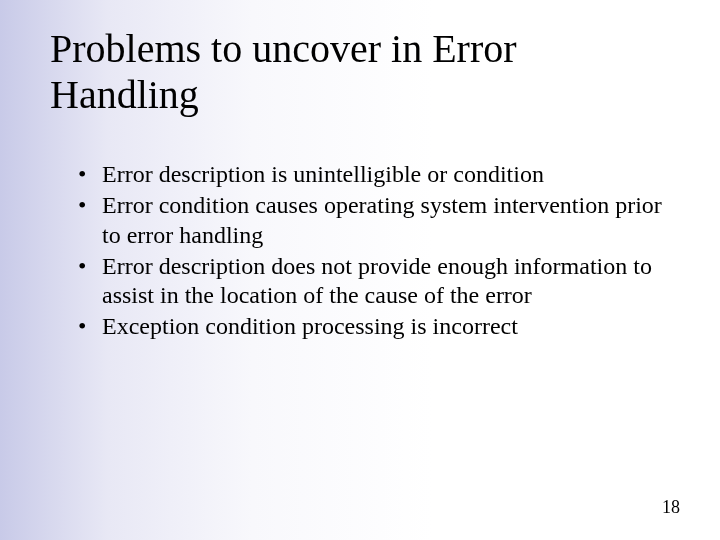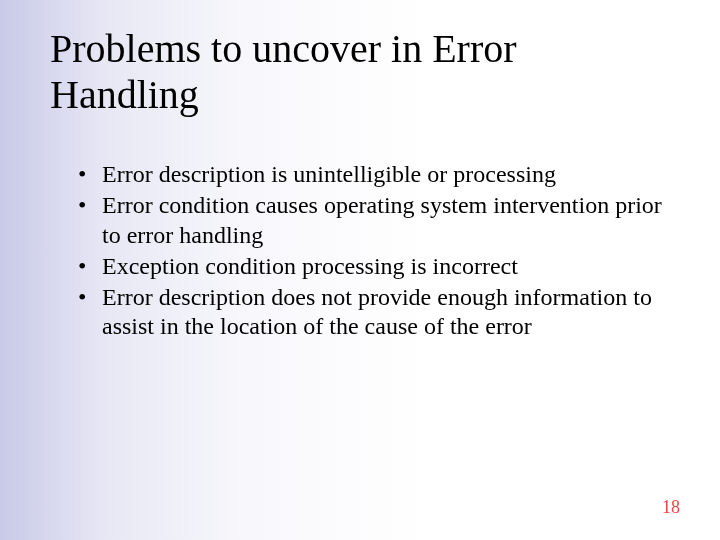--- a/index.html
+++ b/index.html
@@ -38,29 +38,29 @@
     content: "•";
     position: absolute;
     left: 0;
     top: 0;
   }
   .page-number {
     position: absolute;
     right: 40px;
     bottom: 22px;
     font-size: 18px;
-    color: #ef4444;
+    color: #000000;
     font-family: Liberation Serif, serif;
   }
 </style>
 </head>
 <body>
 
 <div class="slide">
   <h1 class="title">Problems to uncover in Error Handling</h1>
   <ul class="bullets">
-    <li>Error description is unintelligible or processing</li>
+    <li>Error description is unintelligible or condition</li>
     <li>Error condition causes operating system intervention prior to error handling</li>
+    <li>Error description does not provide enough information to assist in the location of the cause of the error</li>
     <li>Exception condition processing is incorrect</li>
-    <li>Error description does not provide enough information to assist in the location of the cause of the error</li>
   </ul>
   <div class="page-number">18</div>
 </div>
 
 </body></html>

